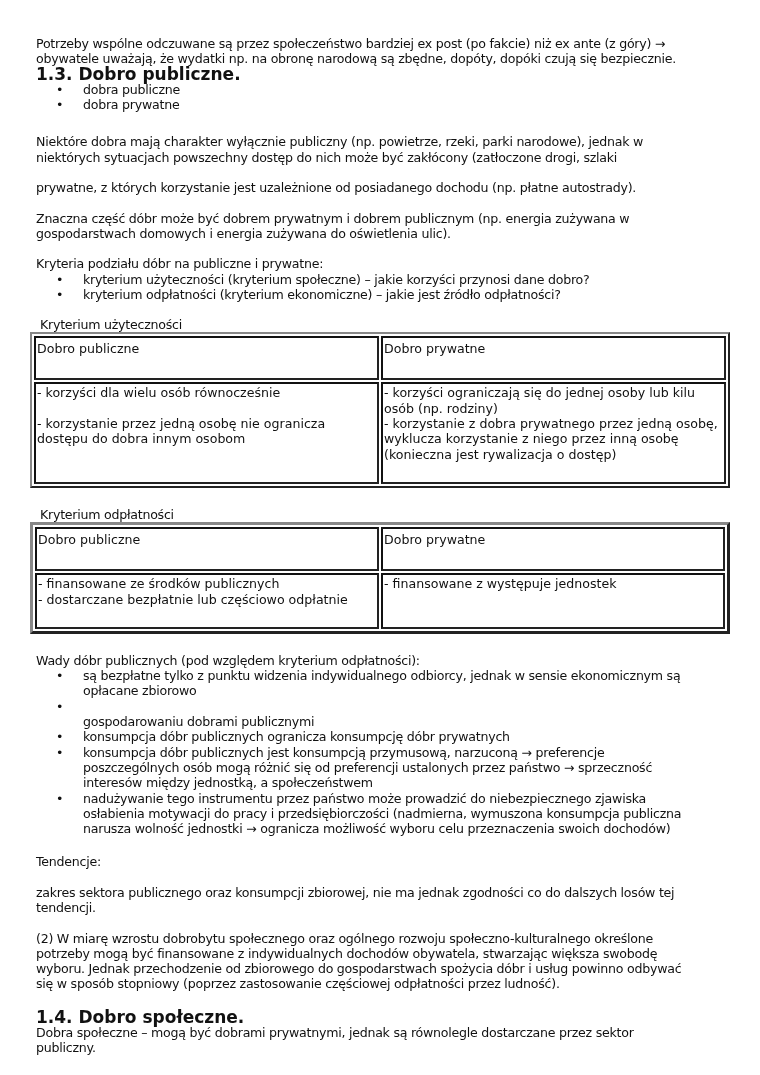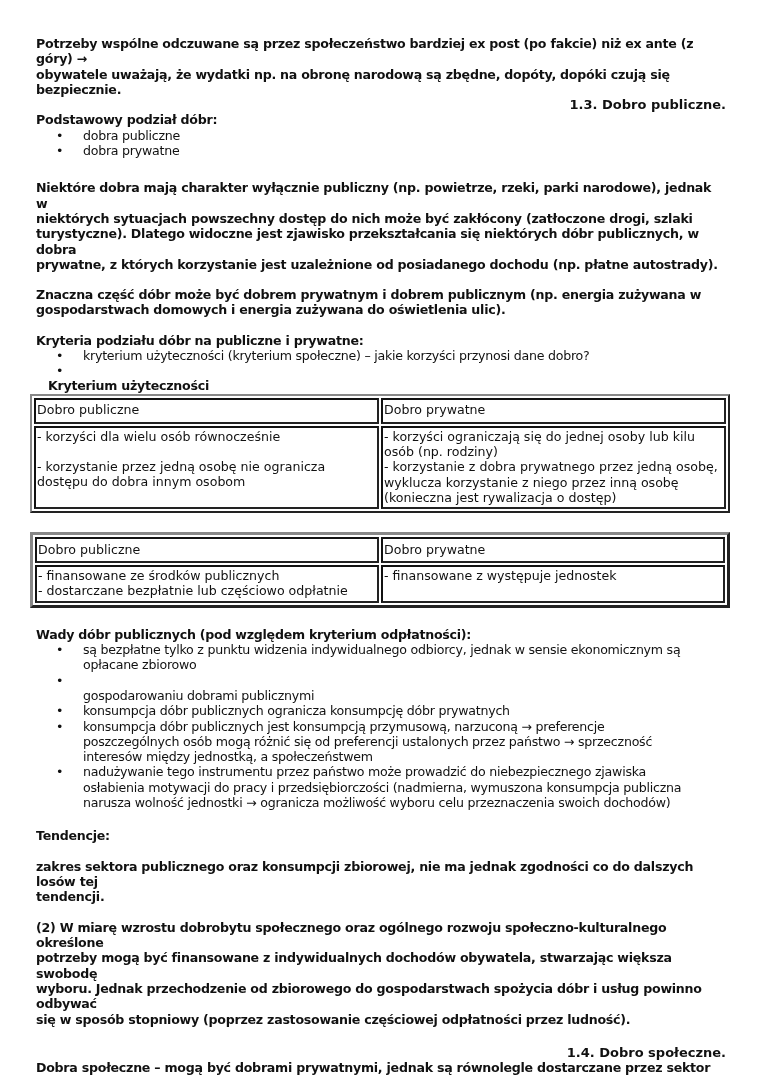--- a/index.html
+++ b/index.html
@@ -17,45 +17,44 @@
     }
     .page {
       position: absolute;
       left: 36px;
       top: 36px;
       width: 690px;
       font-size: 12.6px;
       line-height: 15.3px;
       letter-spacing: -0.25px;
     }
-    p { margin: 0; font-weight: bold; }
+    p { margin: 0; }
     .gap { height: 15px; }
     .heading {
       font-weight: bold;
-      font-size: 13px;
+      font-size: 17px;
       letter-spacing: 0;
-      text-align: right;
     }
     ul {
       margin: 0;
       padding: 0 0 0 20px;
       list-style: none;
     }
     ul li {
       position: relative;
       padding-left: 27px;
     }
     ul li .bullet {
       position: absolute;
       left: 0;
       top: 0;
     }
     .tbl-caption {
       margin-top: 0;
-      margin-left: 12px;
+      margin-left: 4px;
     }
     table.crit {
       border-collapse: separate;
       border-spacing: 2px;
       width: 700px;
       margin-left: -6px;
       border: 2px solid #555;
       border-right-color: #222;
       border-bottom-color: #222;
       border-top-color: #888;
@@ -63,21 +62,21 @@
       table-layout: fixed;
       font-size: 12.6px;
       line-height: 15.3px;
       letter-spacing: 0;
     }
     table.crit td {
       border: 2px solid #222;
       border-top-color: #111;
       border-left-color: #111;
       vertical-align: top;
-      padding: 1px 1px 2px 1px;
+      padding: 1px 1px 20px 1px;
       margin-top: 40px;
     }
     table.crit td.head {
       height: 19px;
       vertical-align: middle;
     }
     table.thick {
       border-width: 3px;
     }
     .cell-gap { height: 15px; }
@@ -86,49 +85,48 @@
 <body>
 
 <div class="page">
 
   <p>
     <span>Potrzeby wspólne odczuwane są przez społeczeństwo bardziej ex post (po fakcie) niż ex ante (z góry) →</span><br>
     <span>obywatele uważają, że wydatki np. na obronę narodową są zbędne, dopóty, dopóki czują się bezpiecznie.</span>
   </p>
 
   <p class="heading">1.3. Dobro publiczne.</p>
-  <p>Podstawowy podział dóbr:</p>
   <ul>
     <li><span class="bullet">•</span><span>dobra publiczne</span></li>
     <li><span class="bullet">•</span><span>dobra prywatne</span></li>
   </ul>
 
   <div class="gap"></div>
   <div style="height:7px"></div>
 
   <p>
     <span>Niektóre dobra mają charakter wyłącznie publiczny (np. powietrze, rzeki, parki narodowe), jednak w</span><br>
     <span>niektórych sytuacjach powszechny dostęp do nich może być zakłócony (zatłoczone drogi, szlaki</span><br>
-    <span>turystyczne). Dlatego widoczne jest zjawisko przekształcania się niektórych dóbr publicznych, w dobra</span><br>
+    <br>
     <span>prywatne, z których korzystanie jest uzależnione od posiadanego dochodu (np. płatne autostrady).</span>
   </p>
 
   <div class="gap"></div>
 
   <p>
     <span>Znaczna część dóbr może być dobrem prywatnym i dobrem publicznym (np. energia zużywana w</span><br>
     <span>gospodarstwach domowych i energia zużywana do oświetlenia ulic).</span>
   </p>
 
   <div class="gap"></div>
 
   <p>Kryteria podziału dóbr na publiczne i prywatne:</p>
   <ul>
     <li><span class="bullet">•</span><span>kryterium użyteczności (kryterium społeczne) – jakie korzyści przynosi dane dobro?</span></li>
-    <li><span class="bullet">•</span></li>
+    <li><span class="bullet">•</span><span>kryterium odpłatności (kryterium ekonomiczne) – jakie jest źródło odpłatności?</span></li>
   </ul>
 
   <div class="gap"></div>
 
   <p class="tbl-caption">Kryterium użyteczności</p>
   <table class="crit">
     <colgroup>
         <col style="width:50%">
         <col style="width:50%">
       </colgroup>
@@ -151,20 +149,21 @@
         <span>wyklucza korzystanie z niego przez inną osobę</span><br>
         <span>(konieczna jest rywalizacja o dostęp)</span>
       </td>
     </tr>
   </tbody>
     </table>
 
   <div class="gap"></div>
   <div style="height:4px"></div>
 
+  <p class="tbl-caption">Kryterium odpłatności</p>
   <table class="crit thick">
     <colgroup>
         <col style="width:50%">
         <col style="width:50%">
       </colgroup>
     <tbody>
         <tr>
       <td class="head">Dobro publiczne</td>
       <td class="head">Dobro prywatne</td>
     </tr>

